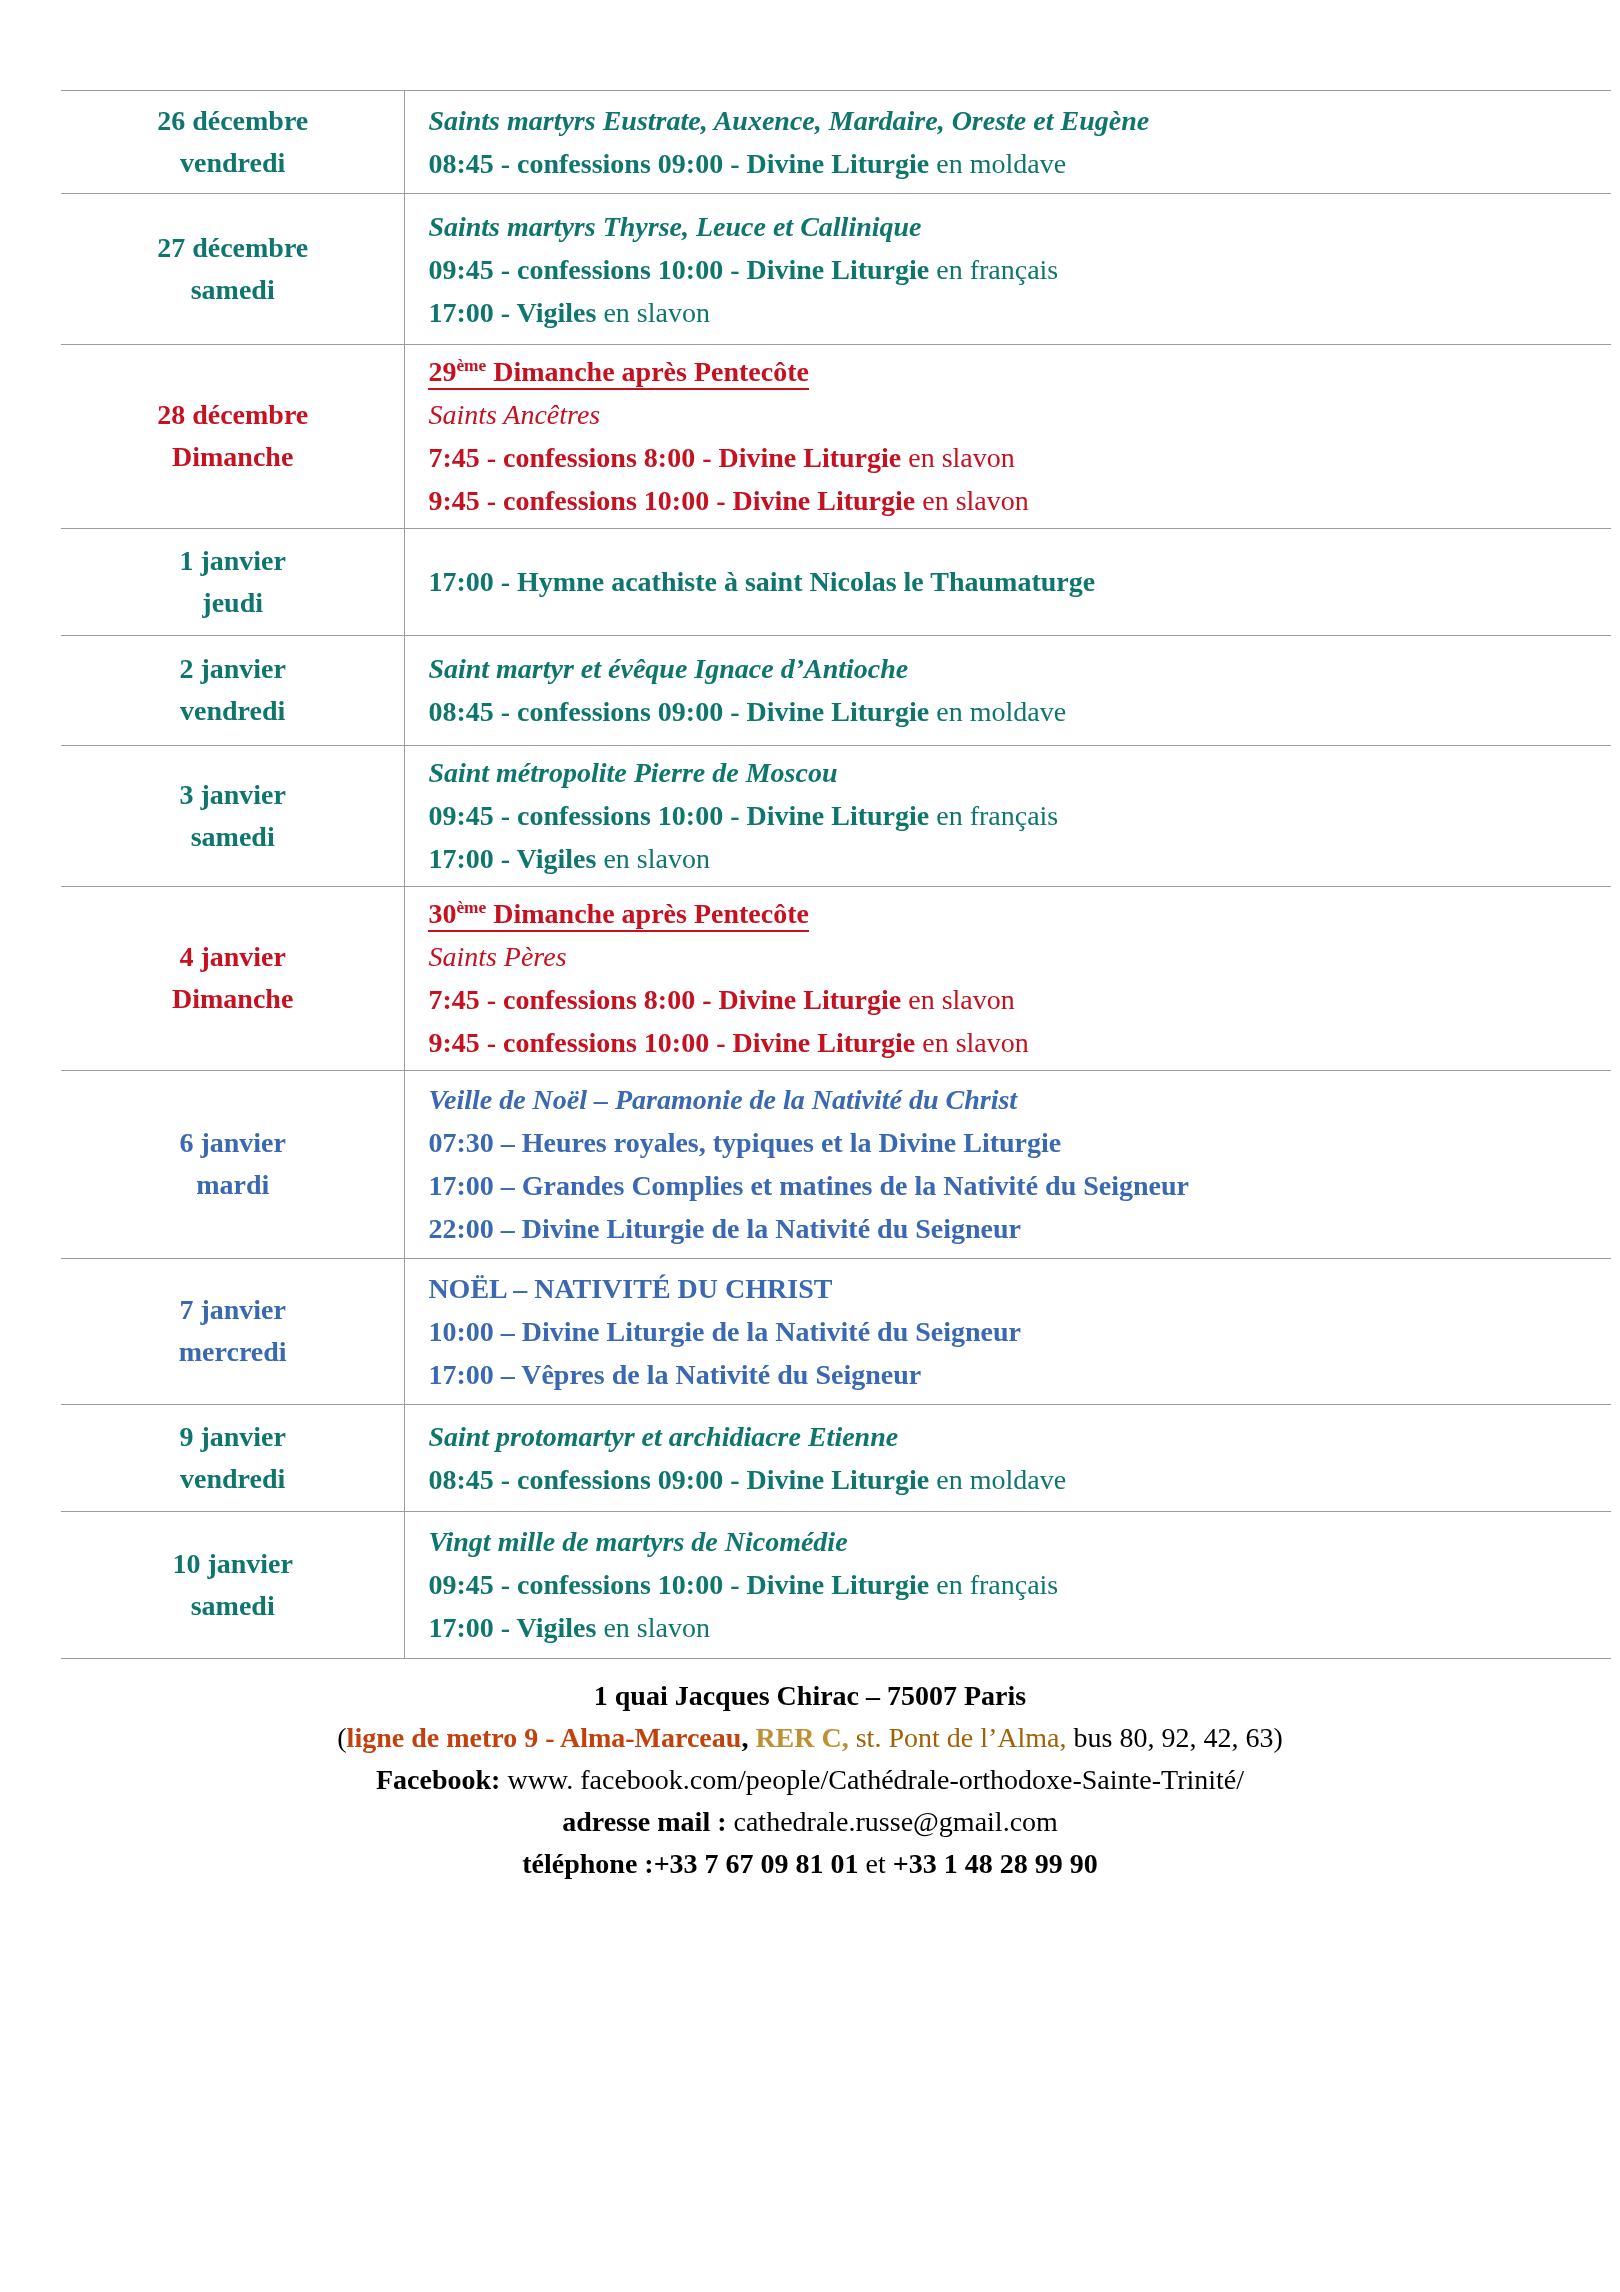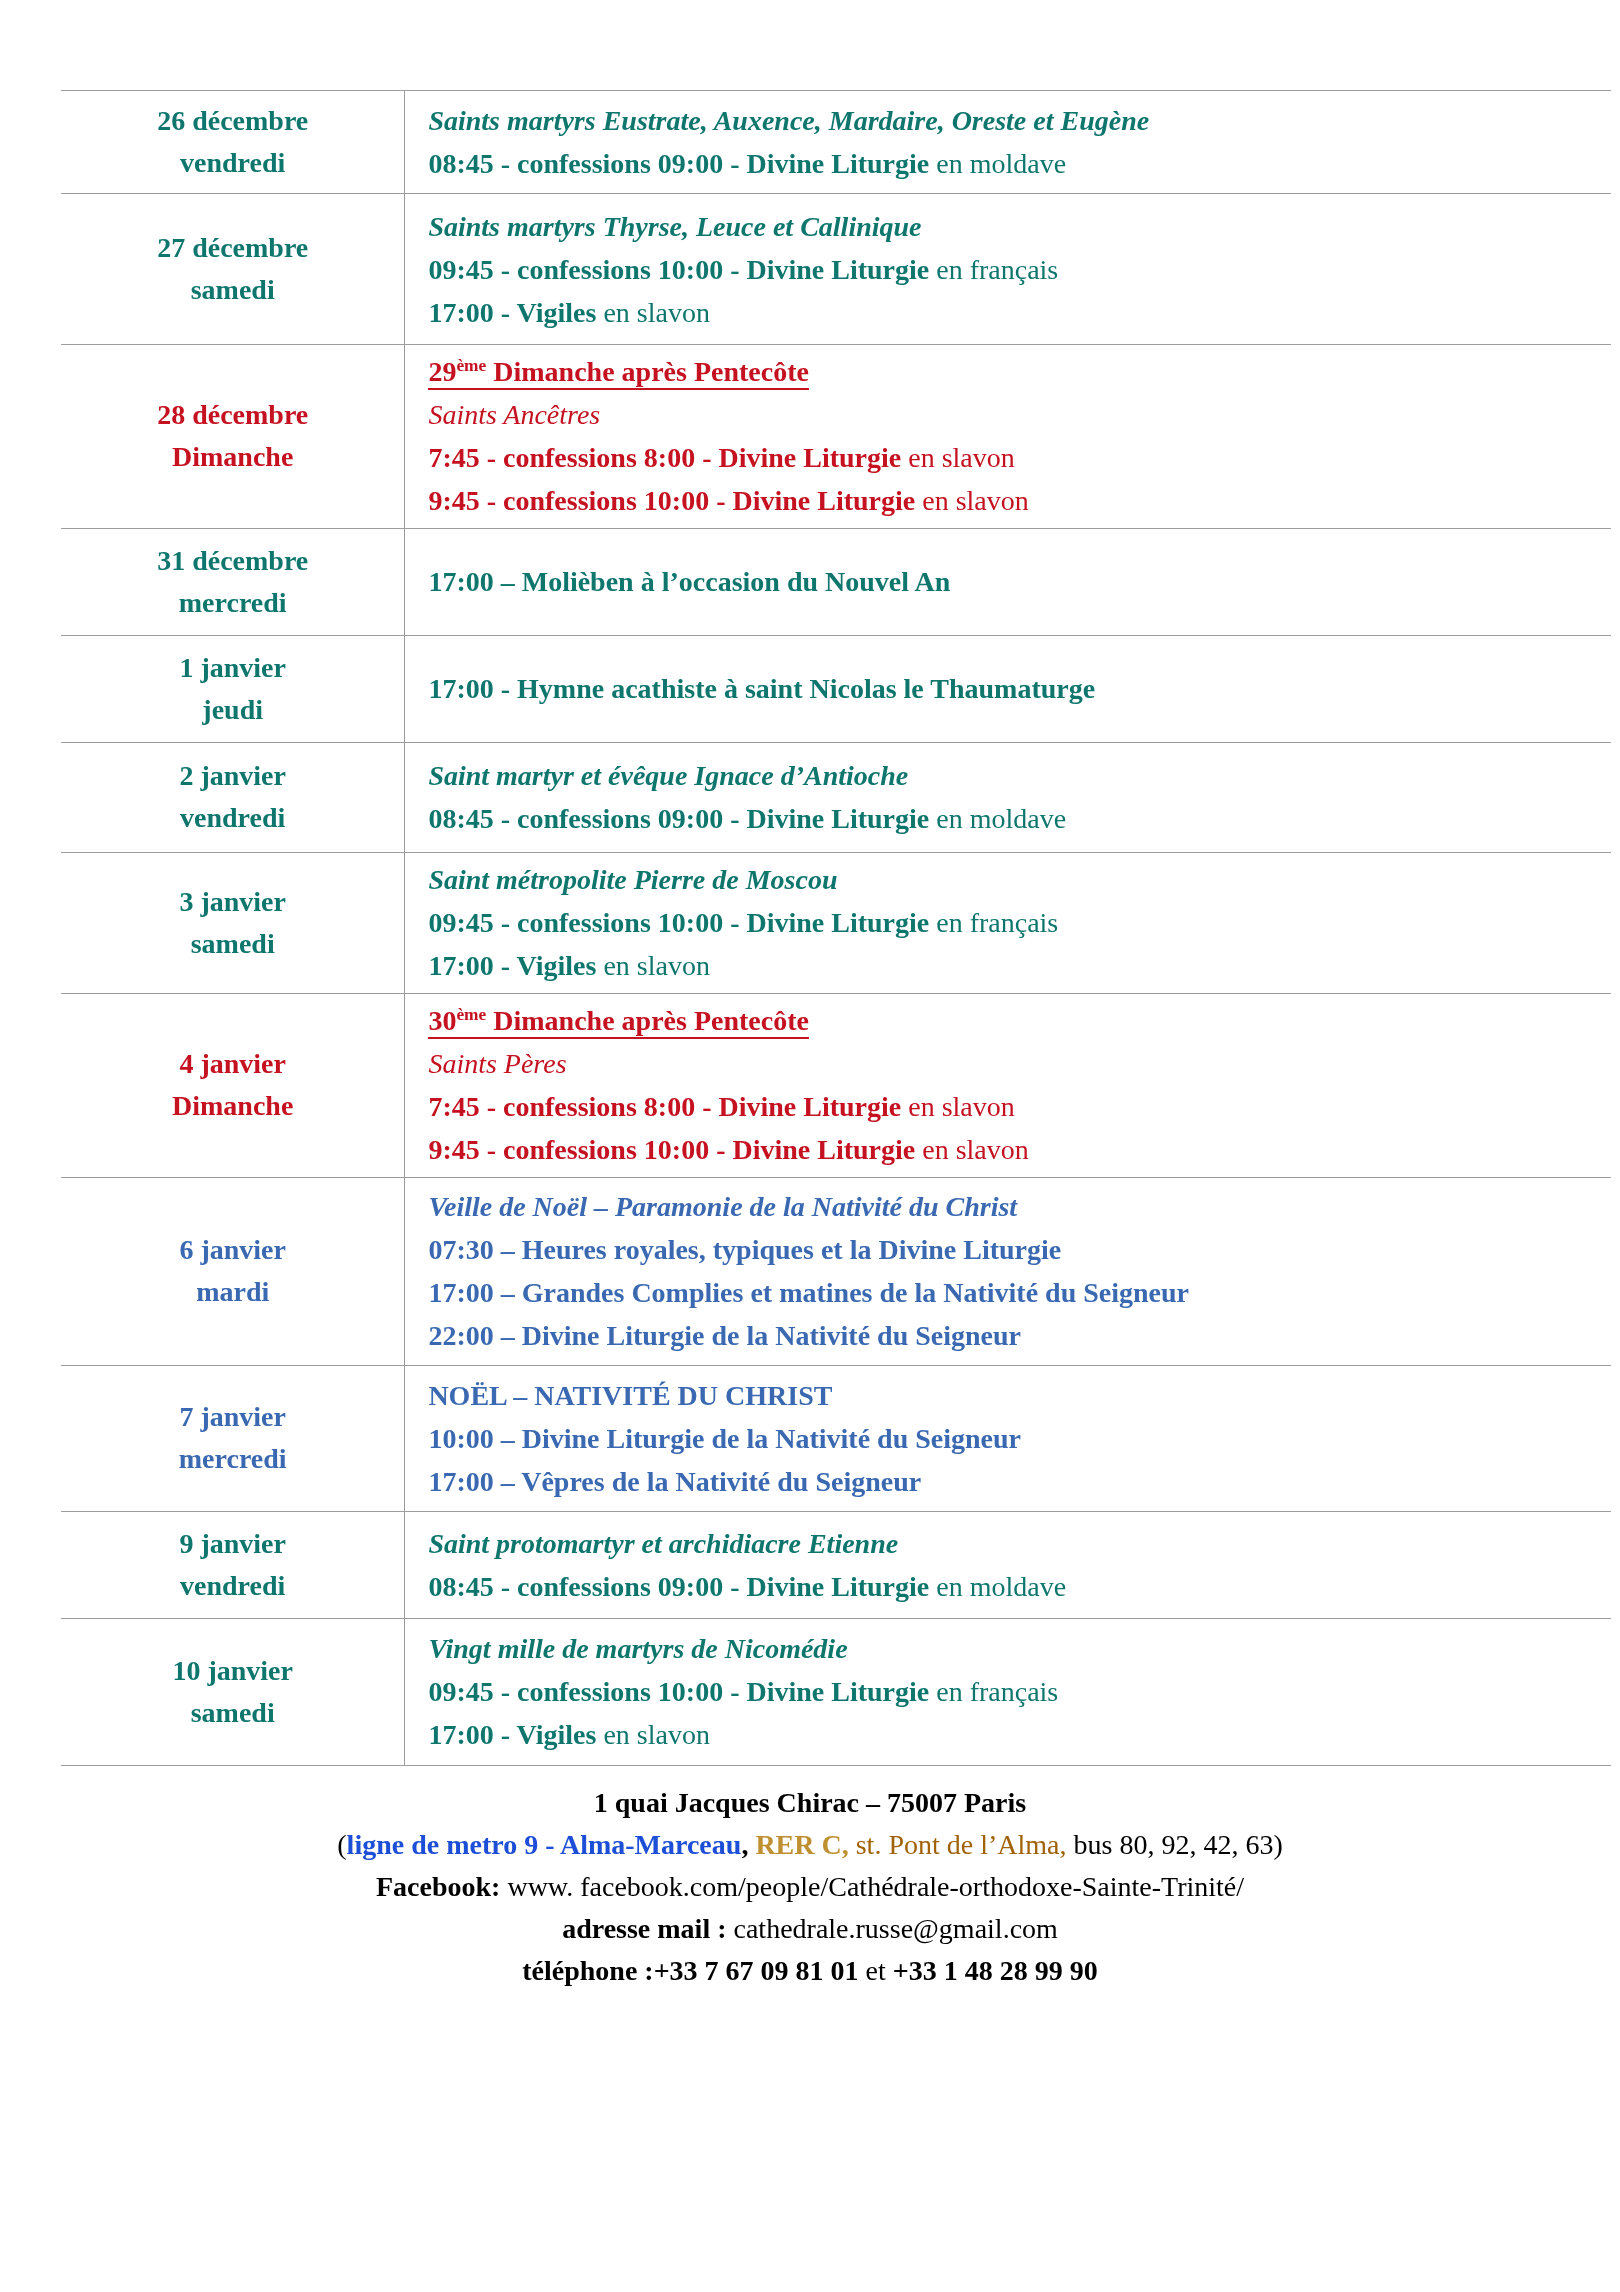--- a/index.html
+++ b/index.html
@@ -37,21 +37,21 @@
   .line{text-align:left;}
   .line-center{text-align:left;}
   .uwrap{border-bottom:2.7px solid currentColor;padding-bottom:0.9px;}
   .seg-b{font-weight:bold;}
   .seg-i{font-style:italic;}
   .seg-sup{font-size:0.62em;vertical-align:super;line-height:0;}
 
   .c-black{color:#0f766e;}
   .c-red{color:#c51120;}
   .c-blue{color:#3a69b2;}
-  .c-green{color:#1d4ed8;}
+  .c-green{color:#c2410c;}
   .c-gold{color:#bf9031;}
   .c-goldlight{color:#a16207;}
 
   .footer{
     margin-top:16px;
     text-align:center;
     font-size:28px;
     line-height:42px;
     color:#000;
   }
@@ -87,29 +87,20 @@
         <tr class="c-red" style="height: 182px;">
           <td class="date-cell">
             <div>28 décembre</div>
             <div>Dimanche</div>
           </td>
           <td class="content-cell">
             <div class="line line-center"><span class="uwrap"><span class="seg seg-b">29</span><span class="seg seg-b seg-sup">ème</span><span class="seg seg-b"> Dimanche après Pentecôte</span></span></div>
             <div class="line line-center"><span class="seg seg-i">Saints Ancêtres</span></div>
             <div class="line"><span class="seg seg-b">7:45 - confessions 8:00 - Divine Liturgie</span><span class="seg"> en slavon</span></div>
             <div class="line"><span class="seg seg-b">9:45 - confessions 10:00 - Divine Liturgie</span><span class="seg"> en slavon</span></div>
-          </td>
-        </tr>
-        <tr class="c-black" style="height: 107px;">
-          <td class="date-cell">
-            <div>31 décembre</div>
-            <div>mercredi</div>
-          </td>
-          <td class="content-cell">
-            <div class="line"><span class="seg seg-b">17:00 – Molièben à l’occasion du Nouvel An</span></div>
           </td>
         </tr>
         <tr class="c-black" style="height: 107px;">
           <td class="date-cell">
             <div>1 janvier</div>
             <div>jeudi</div>
           </td>
           <td class="content-cell">
             <div class="line"><span class="seg seg-b">17:00 - Hymne acathiste à saint Nicolas le Thaumaturge</span></div>
           </td>

